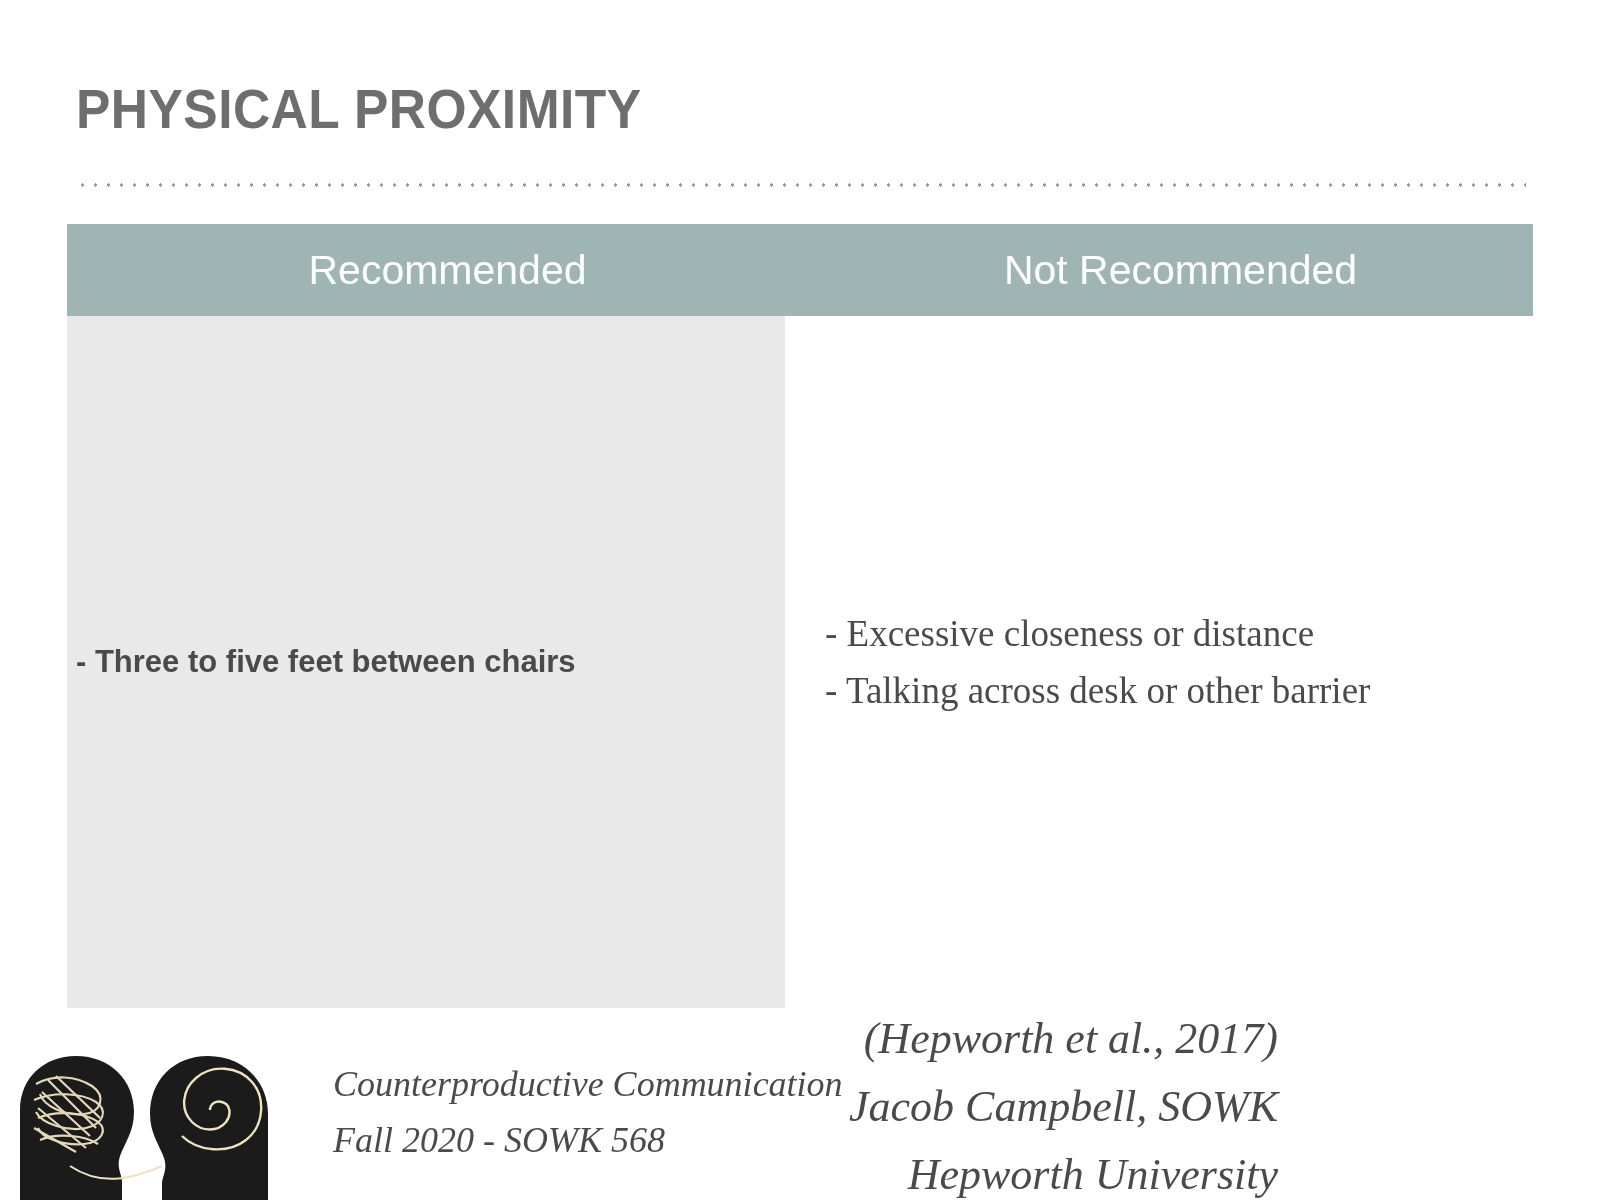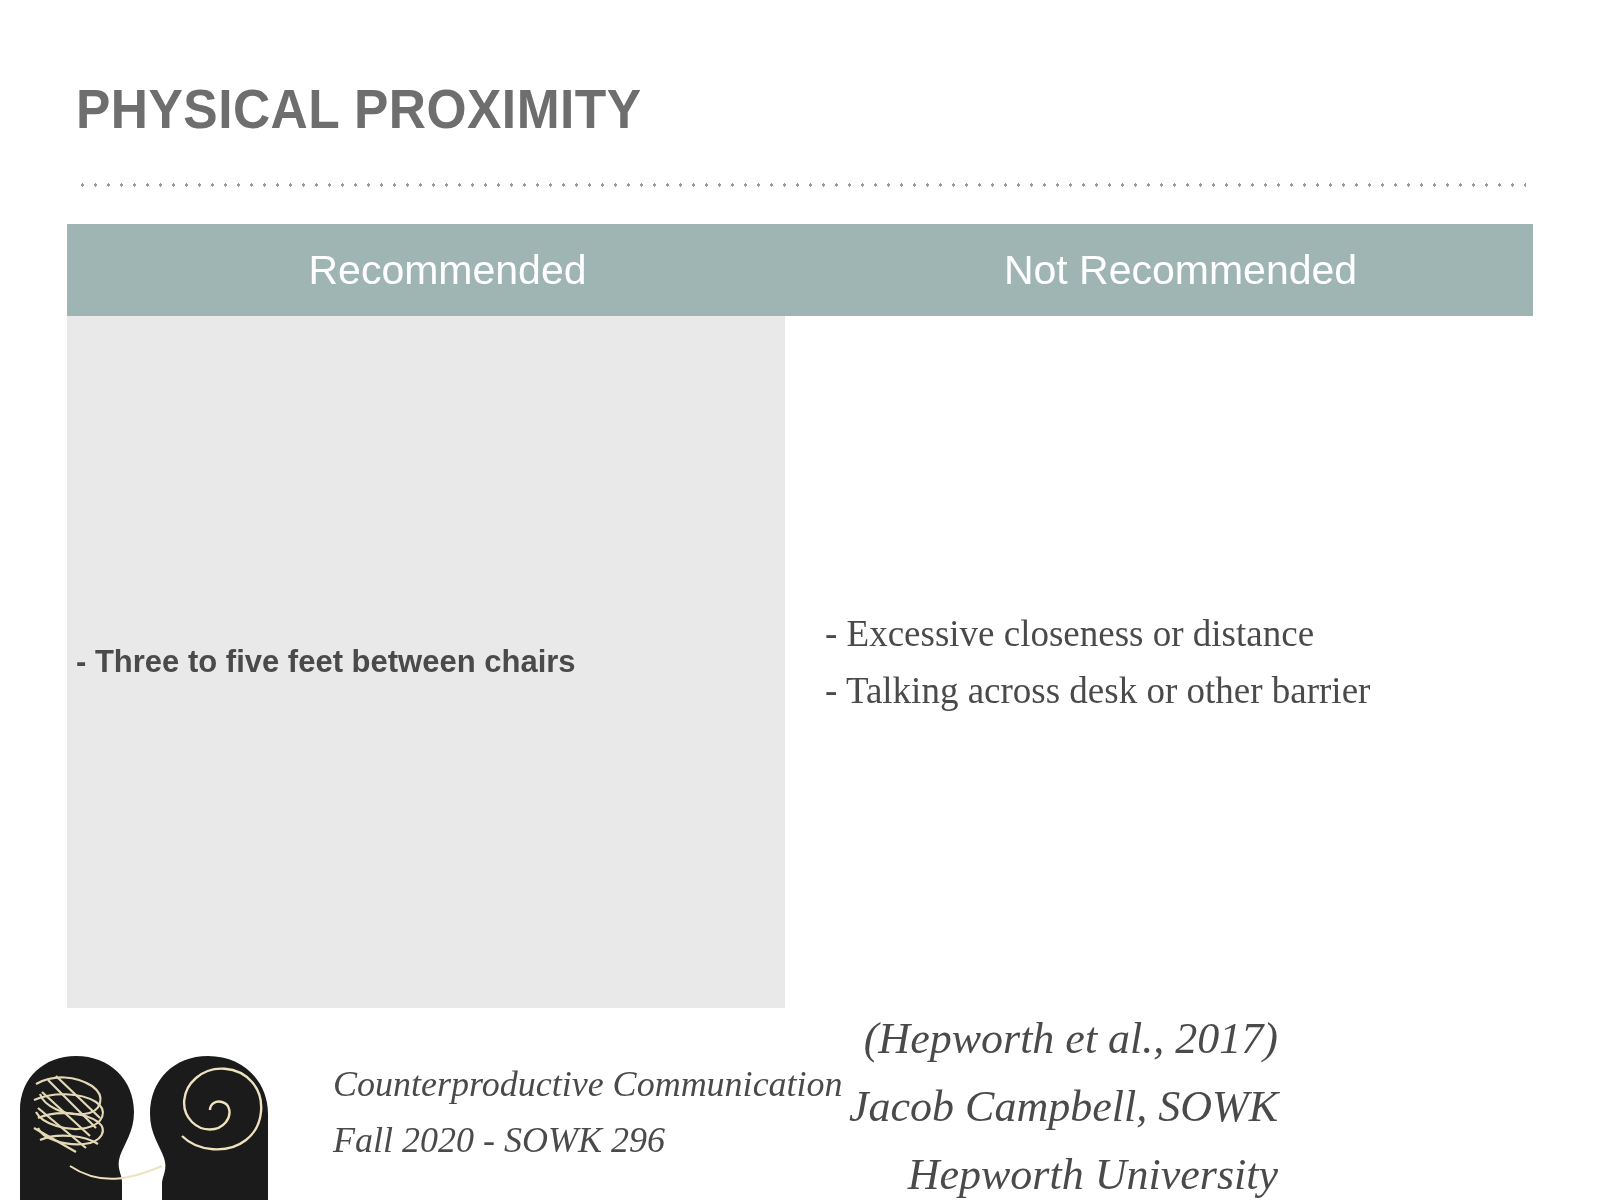--- a/index.html
+++ b/index.html
@@ -195,16 +195,16 @@
   </div>
 
   <div class="footer-right">
     <div>(Hepworth et al., 2017)</div>
     <div>Jacob Campbell, SOWK</div>
     <div>Hepworth University</div>
   </div>
 
   <div class="footer-left">
     <div>Counterproductive Communication</div>
-    <div>Fall 2020 - SOWK 296</div>
+    <div>Fall 2020 - SOWK 568</div>
   </div>
 
 </div>
 
 </body></html>

